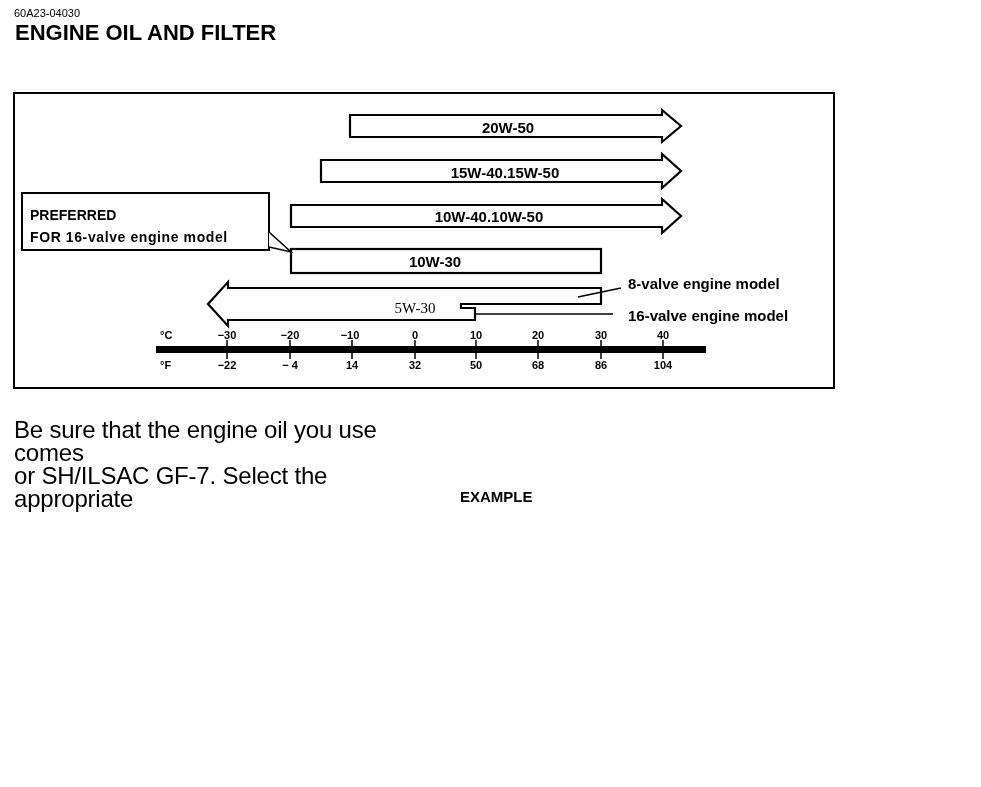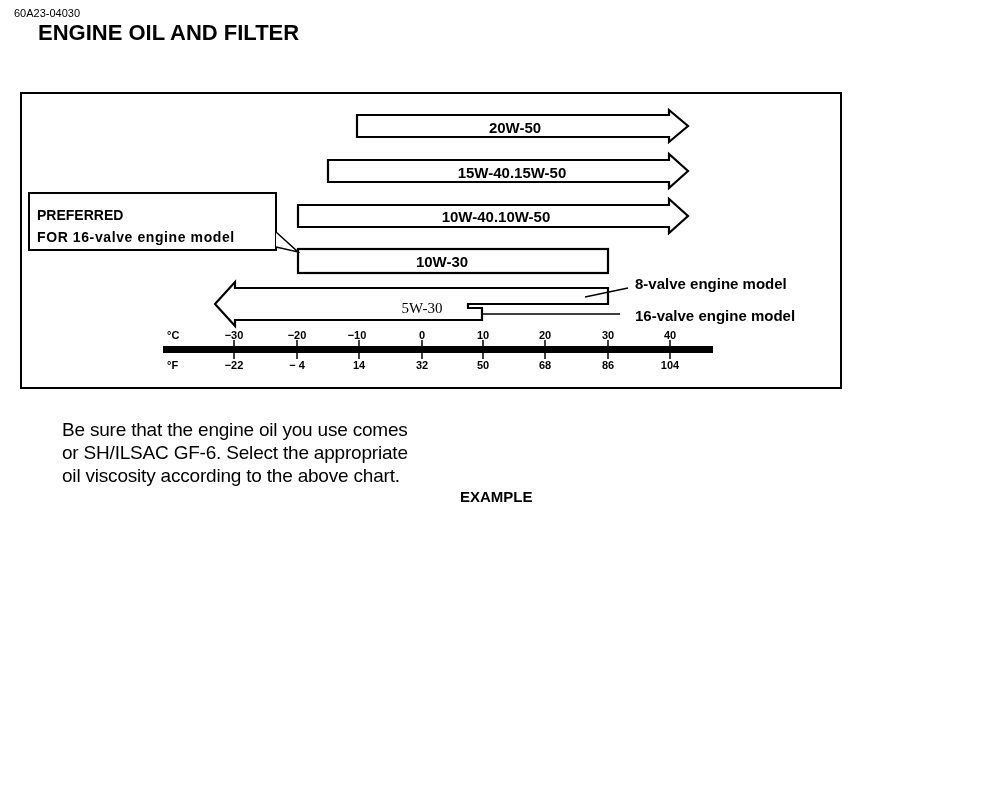--- a/index.html
+++ b/index.html
@@ -1,23 +1,23 @@
 <!DOCTYPE html>
 <html><head>
   <meta charset="utf-8">
   <style>
     html, body { margin: 0; padding: 0; background: #ffffff; }
     body { width: 981px; height: 787px; position: relative; overflow: hidden; font-family: "Liberation Sans", sans-serif; color: #000; }
     .doc-code { position: absolute; left: 14px; top: 7px; font-size: 11px; }
-    .page-title { position: absolute; left: 15px; top: 20px; font-size: 22px; font-weight: bold; letter-spacing: 0px; margin-left: 23px; }
-    .chart-frame { position: absolute; left: 20px; top: 92px; width: 822px; height: 220px; }
+    .page-title { position: absolute; left: 15px; top: 20px; font-size: 22px; font-weight: bold; letter-spacing: 0px; }
+    .chart-frame { position: absolute; left: 13px; top: 92px; width: 822px; height: 220px; }
     .chart-frame svg { position: absolute; left: 0; top: 0; }
     .spec { position: absolute; left: 14px; top: 418px; width: 400px; }
     .spec-heading { font-size: 17px; font-weight: bold; line-height: 20px; }
-    .spec-body { font-size: 19px; line-height: 23px; margin-top: 0px; letter-spacing: -0.2px; margin-left: 48px; }
+    .spec-body { font-size: 24px; line-height: 23px; margin-top: 0px; letter-spacing: -0.2px; }
     .example { position: absolute; left: 460px; top: 488px; font-size: 15px; font-weight: bold; }
   </style>
 </head>
 <body>
 
 <div class="doc-code">60A23-04030</div>
 <div class="page-title">ENGINE OIL AND FILTER</div>
 
 <div class="chart-frame">
   <svg width="822" height="297" viewBox="0 0 822 297" xmlns="http://www.w3.org/2000/svg" font-family="Liberation Sans, sans-serif">
@@ -107,18 +107,17 @@
         <text x="650" y="247" font-size="11" font-weight="bold" text-anchor="middle">40</text>
         <text x="650" y="277" font-size="11" font-weight="bold" text-anchor="middle">104</text>
       </g>
     </g>
   </svg>
 </div>
 
 <div class="spec">
   <div class="spec-body">
     <div>Be sure that the engine oil you use comes</div>
-    <div>or SH/ILSAC GF-6. Select the appropriate</div>
-    <div>oil viscosity according to the above chart.</div>
+    <div>or SH/ILSAC GF-7. Select the appropriate</div>
   </div>
 </div>
 
 <div class="example">EXAMPLE</div>
 
 </body></html>

